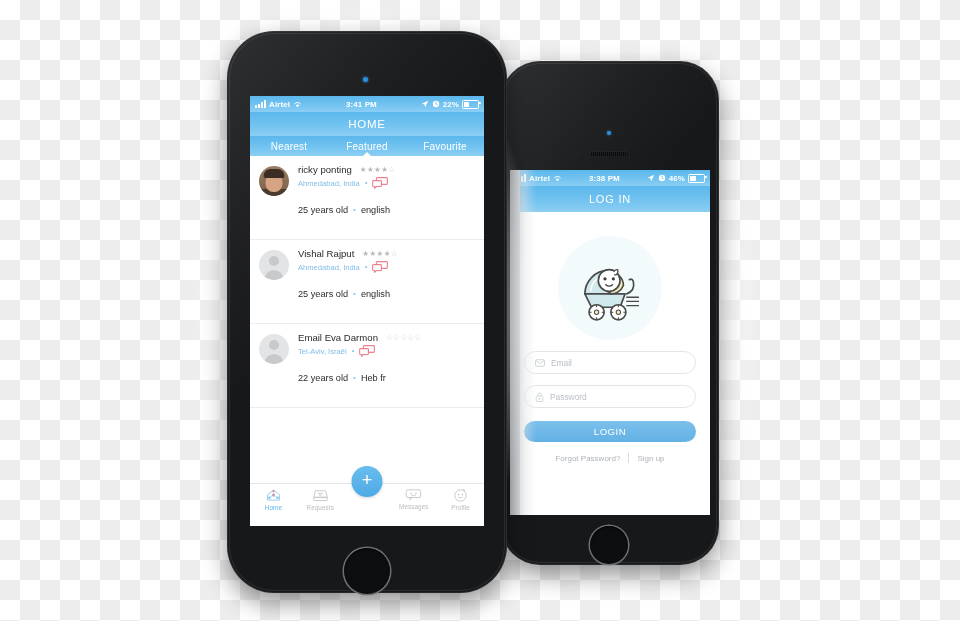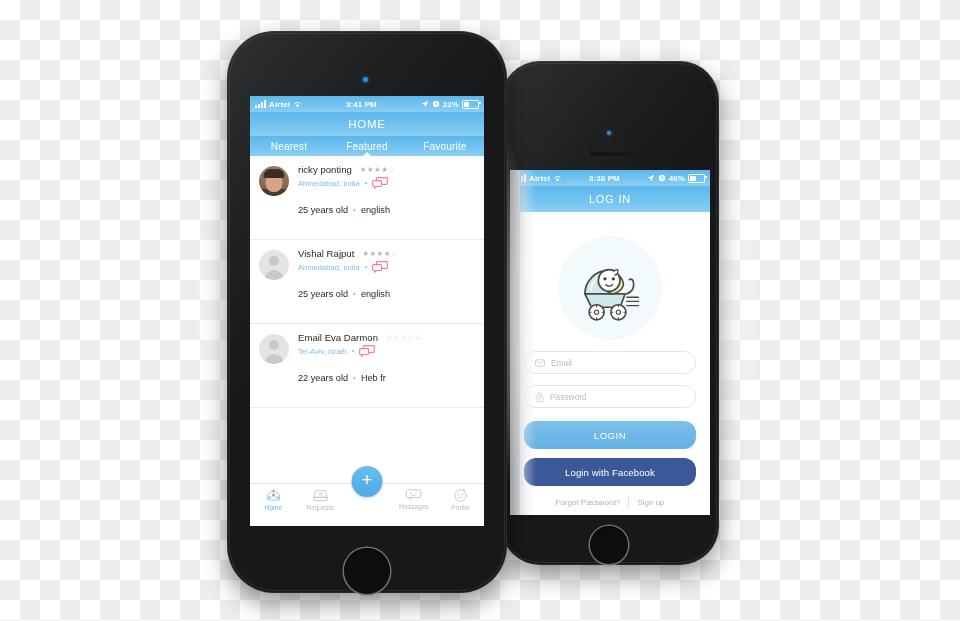--- a/index.html
+++ b/index.html
@@ -339,21 +339,21 @@
     margin-top: 11px;
     box-sizing: border-box;
     background: #fff;
   }
   .field .ph {
     font-size: 8.4px;
     color: #b9bec4;
   }
   .btn {
     width: 172px;
-    height: 28px;
+    height: 21px;
     border-radius: 12px;
     display: flex;
     align-items: center;
     justify-content: center;
     color: #fff;
     font-size: 9.6px;
     letter-spacing: 0.5px;
     margin-top: 13px;
     box-sizing: border-box;
   }
@@ -483,21 +483,20 @@
         <svg width="9" height="10" viewBox="0 0 10 12">
           <rect x="1" y="4.8" width="8" height="6.6" rx="1.6" fill="none" stroke="#c7ccd1" stroke-width="1"></rect>
           <path d="M2.9 4.8 V3.3 A2.1 2.1 0 0 1 7.1 3.3 V4.8" fill="none" stroke="#c7ccd1" stroke-width="1"></path>
           <circle cx="5" cy="8" r="1" fill="#c7ccd1"></circle>
         </svg>
         <span class="ph">Password</span>
       </div>
 
       <div class="btn btn-login">LOGIN</div>
 
-      <div class="btn btn-fb">Login with Facebook</div>
 
       <div class="foot-links">
         <span>Forgot Password?</span>
         <span class="divider"></span>
         <span>Sign up</span>
       </div>
     </div>
 
     <div class="occl-sheen"></div>
     <div class="occl-sheen-bar"></div>

